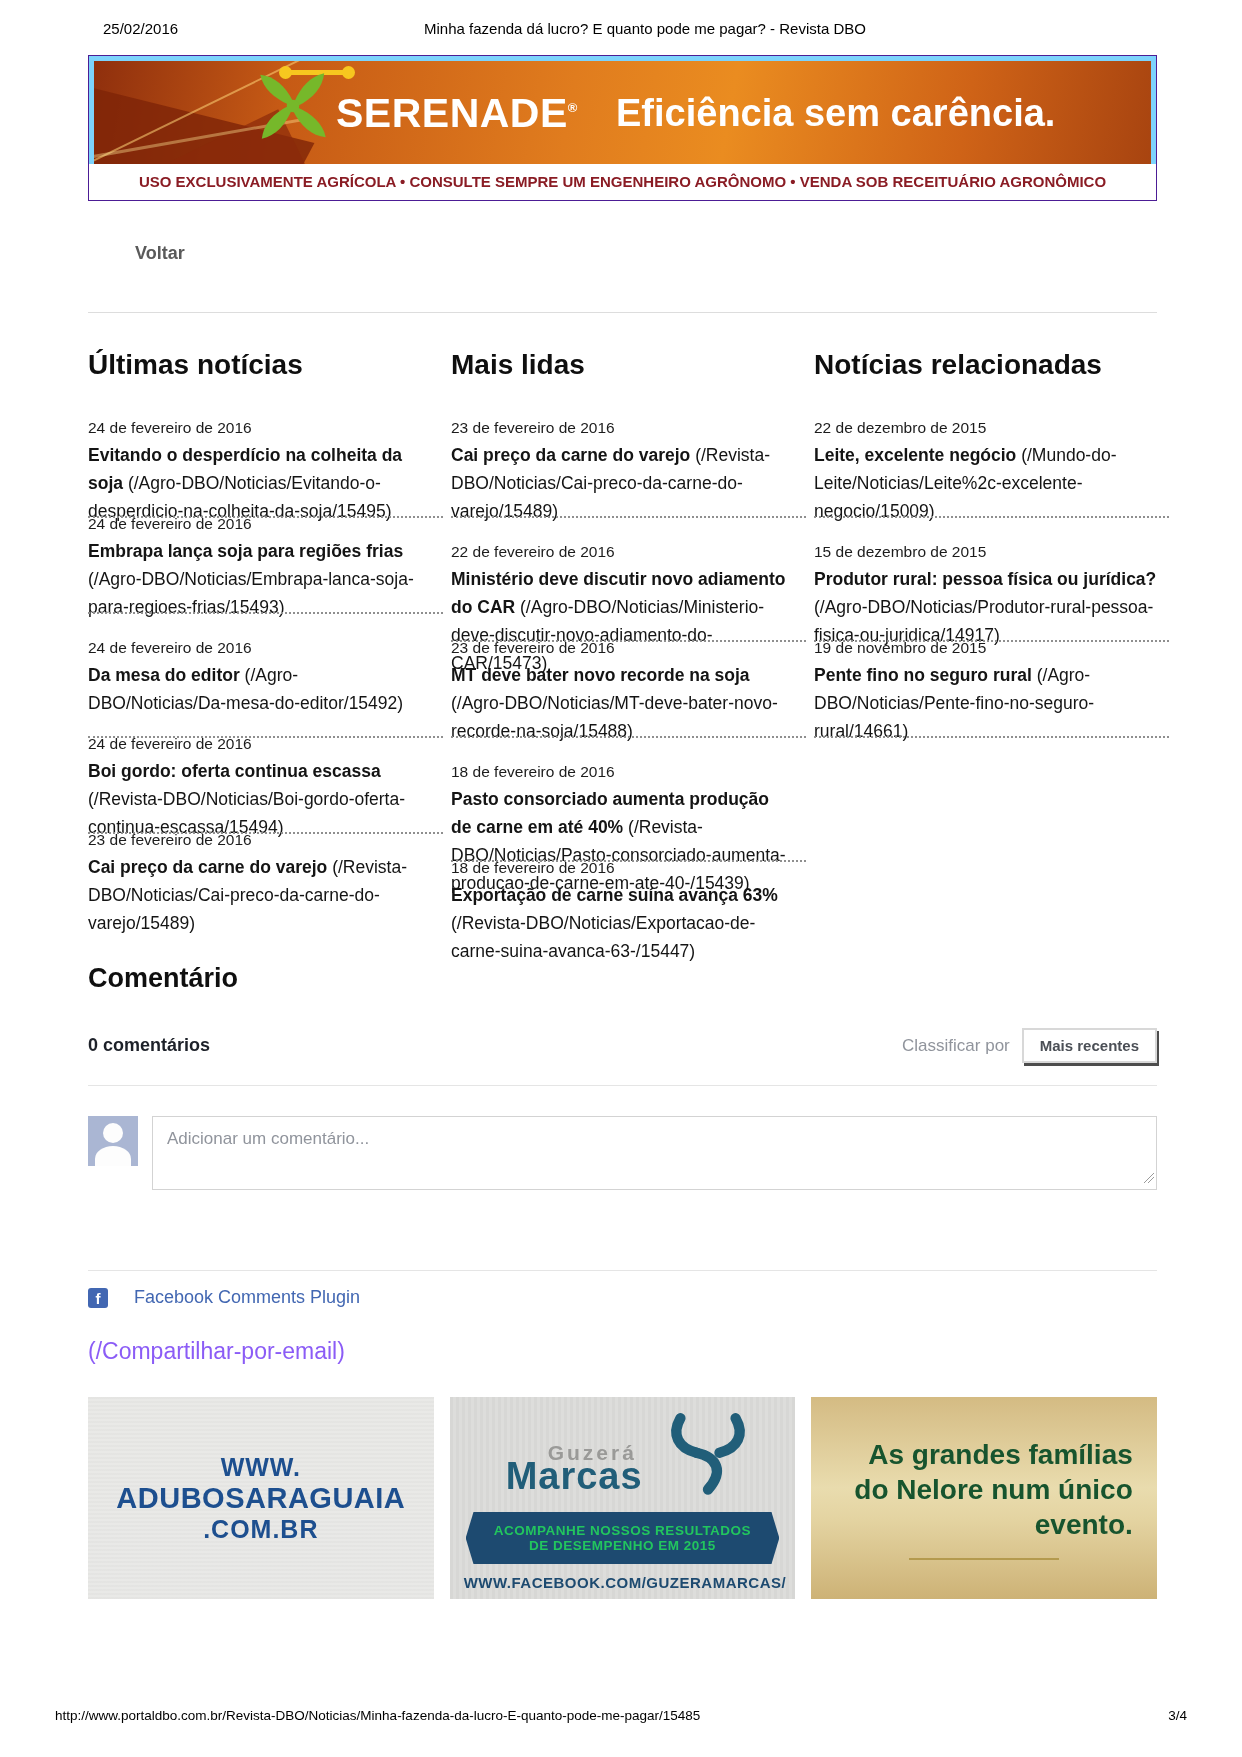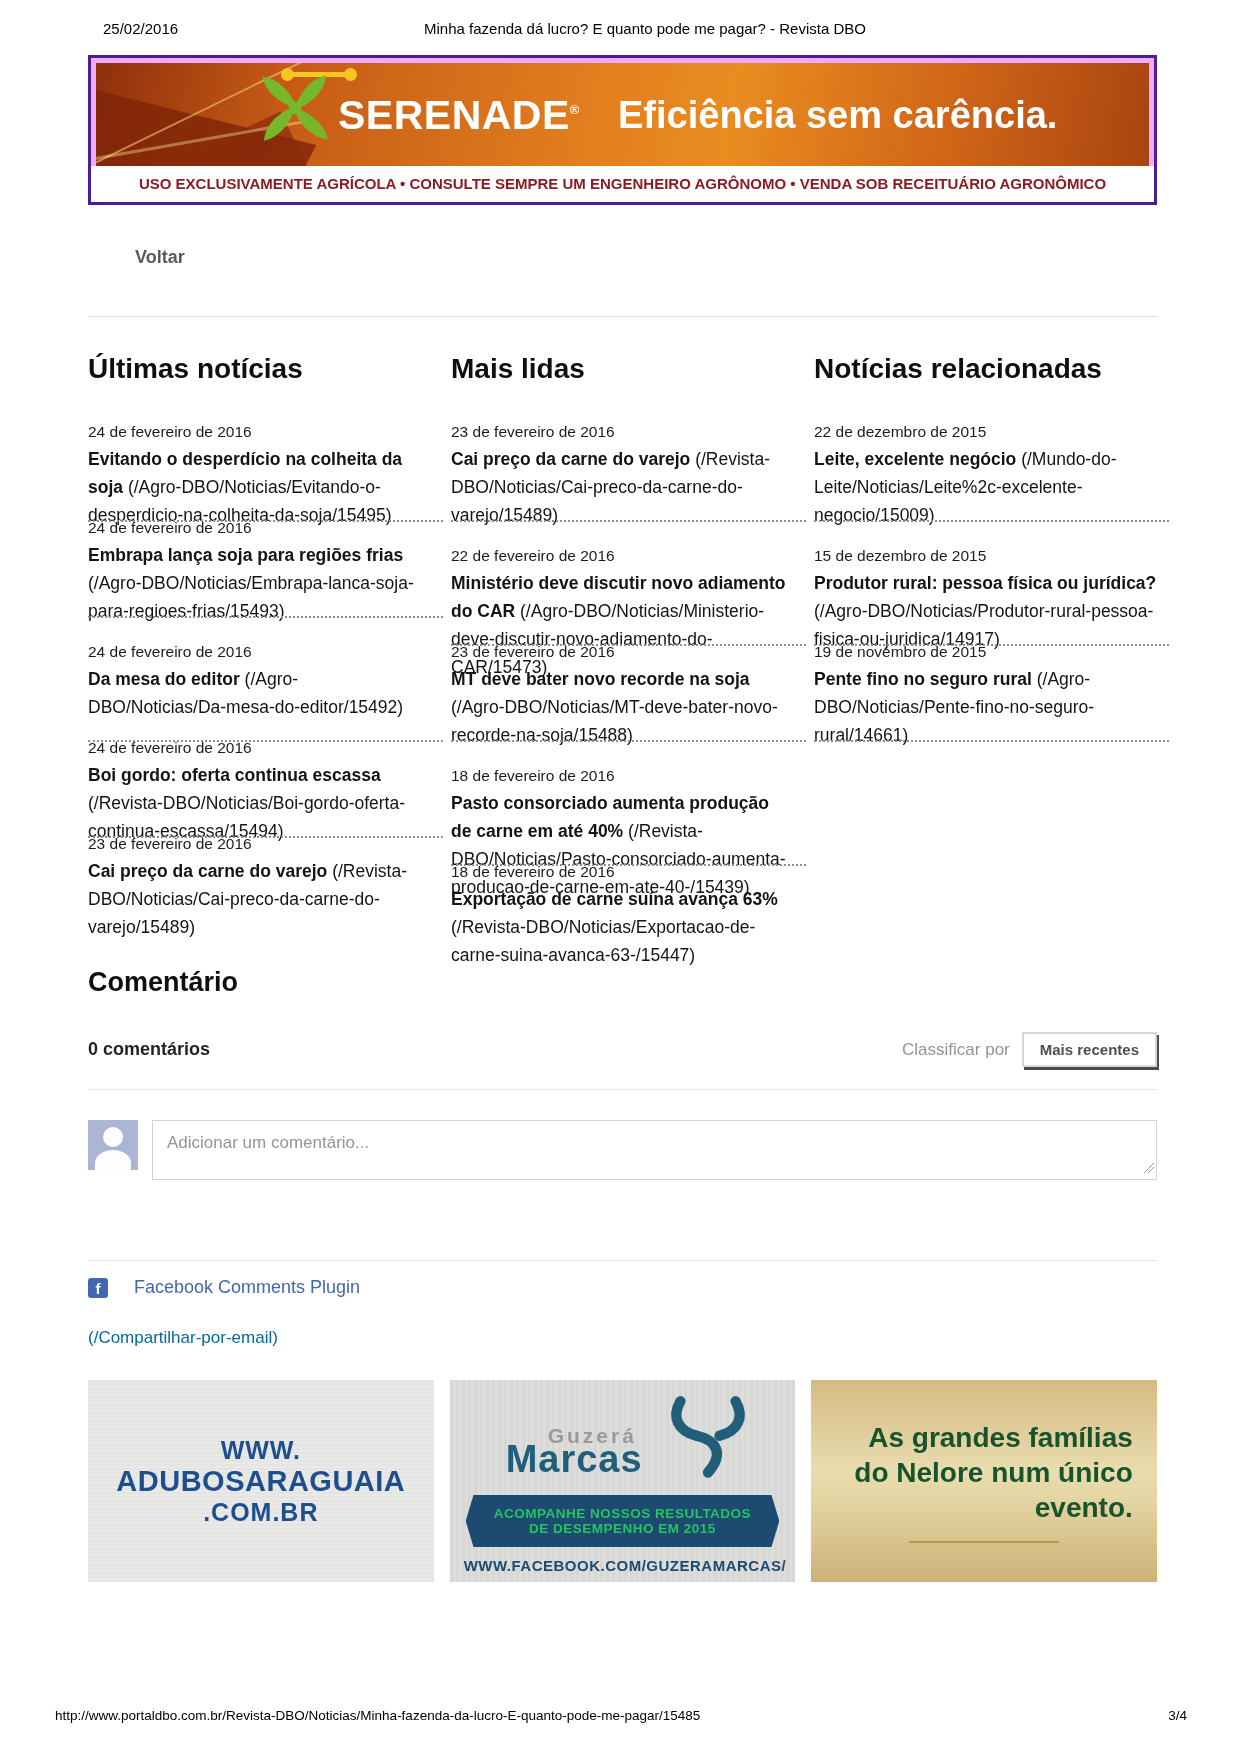--- a/index.html
+++ b/index.html
@@ -11,21 +11,21 @@
 
   
   .print-header { position:absolute; top:20px; left:0; right:0; height:20px; font-size:15px; color:#000;margin-left:48px; }
   .print-date { position:absolute; left:55px; top:0; }
   .print-title { position:absolute; left:0; right:0; top:0; text-align:center; }
   .print-footer { position:absolute; top:1708px; left:55px; right:55px; display:flex; justify-content:space-between; font-size:13.5px; color:#000; }
 
   .wrap { position:absolute; left:88px; top:55px; width:1069px; }
 
   
-  .banner-box { border:3px solid #4c1d95; background:#f0abfc; }
+  .banner-box { border:1px solid #4c1d95; background:#7dd3fc; }
   .banner-art { position:relative; height:103px; margin:5px 5px 0 5px; overflow:hidden;
     background:linear-gradient(100deg,#8f2f0d 0%,#c65a15 18%,#e07c1e 45%,#ea8c20 60%,#cf6317 82%,#a84410 100%); }
   .shape-dark1 { position:absolute; left:-40px; top:48px; width:230px; height:140px; background:#7e2408; transform:rotate(14deg) skewX(-14deg); opacity:.8; }
   .shape-dark2 { position:absolute; left:90px; top:70px; width:120px; height:90px; background:#8a2a0a; transform:rotate(-26deg); opacity:.7; }
   .ray1 { position:absolute; left:-20px; top:30px; width:320px; height:2px; background:rgba(255,214,120,.55); transform:rotate(-26deg); }
   .ray2 { position:absolute; left:-40px; top:78px; width:260px; height:3px; background:rgba(255,230,150,.4); transform:rotate(-10deg); }
   .dotY { position:absolute; border-radius:50%; background:#f7c71f; }
   .dotY.a { width:13px; height:13px; left:185px; top:5px; }
   .dotY.b { width:13px; height:13px; left:248px; top:5px; }
   .dot-bar { position:absolute; left:192px; top:9px; width:62px; height:5px; background:#f7c71f; }
@@ -60,30 +60,30 @@
   .sort-label { font-size:17px; color:#90949c; margin-right:12px; }
   .sort-btn { font-family:"Liberation Sans",sans-serif; font-size:15px; font-weight:bold; color:#4b4f56;
     background:#fff; border:2px solid #d8d8d8; padding:7px 16px; box-shadow:2px 3px 0 0 #4d4d4d; cursor:pointer; }
   .divider { border-top:1px solid #e5e5e5; }
   .d1 { margin-top:22px; }
   .comment-input-row { margin-top:30px; display:flex; gap:14px; }
   .avatar { width:50px; height:50px; background:#aab6d3; position:relative; overflow:hidden; flex:0 0 50px; }
   .avatar::before { content:""; position:absolute; left:15px; top:7px; width:20px; height:20px; border-radius:50%; background:#fdfdfd; }
   .avatar::after { content:""; position:absolute; left:7px; top:30px; width:36px; height:26px; border-radius:50% 50% 0 0; background:#fdfdfd; }
   .comment-box { flex:1; position:relative; }
-  .comment-box textarea { width:100%; height:60px; border:1px solid #d3d3d3; padding:12px 14px; font-family:"Liberation Sans",sans-serif;
+  .comment-box textarea { width:100%; height:74px; border:1px solid #d3d3d3; padding:12px 14px; font-family:"Liberation Sans",sans-serif;
     font-size:17px; color:#333; resize:none; background:#fff; display:block; }
   .comment-box textarea::placeholder { color:#90949c; opacity:1; }
   .resize-grip { position:absolute; right:3px; bottom:3px; }
   .d2 { margin-top:80px; }
   .fb-row { margin-top:16px; display:flex; align-items:center; gap:10px; }
   .fb-icon { width:20px; height:20px; background:#4267b2; border-radius:3px; color:#fff; font-weight:bold; font-size:15px;
     display:flex; align-items:flex-end; justify-content:center; line-height:19px; }
   .fb-label { font-size:18px; color:#4267b2;margin-left:16px; }
-  .share-link { margin-top:30px; font-size:17px; color:#0369a1; }
+  .share-link { margin-top:30px; font-size:23px; color:#8b5cf6; }
 
   
   .bottom-banners { margin-top:32px; display:grid; grid-template-columns:repeat(3,1fr); column-gap:16px; }
   .bb { height:202px; position:relative; overflow:hidden; }
   .bb1 { background:#e9e9e7; display:flex; flex-direction:column; align-items:center; justify-content:center;
     background-image:repeating-linear-gradient(0deg, rgba(0,0,0,.02) 0 2px, rgba(255,255,255,.02) 2px 4px); }
   .bb1 .l1, .bb1 .l3 { font-size:25px; font-weight:bold; color:#1d4f8f; letter-spacing:1px; }
   .bb1 .l2 { font-size:29px; font-weight:bold; color:#1d4f8f; letter-spacing:.5px; }
   .bb2 { background:#dcdcda; background-image:repeating-linear-gradient(90deg, rgba(0,0,0,.025) 0 3px, rgba(255,255,255,.03) 3px 6px); }
   .bb2 .g-top { position:absolute; left:98px; top:44px; font-size:21px; font-weight:bold; color:#9a9a98; letter-spacing:3px; }

